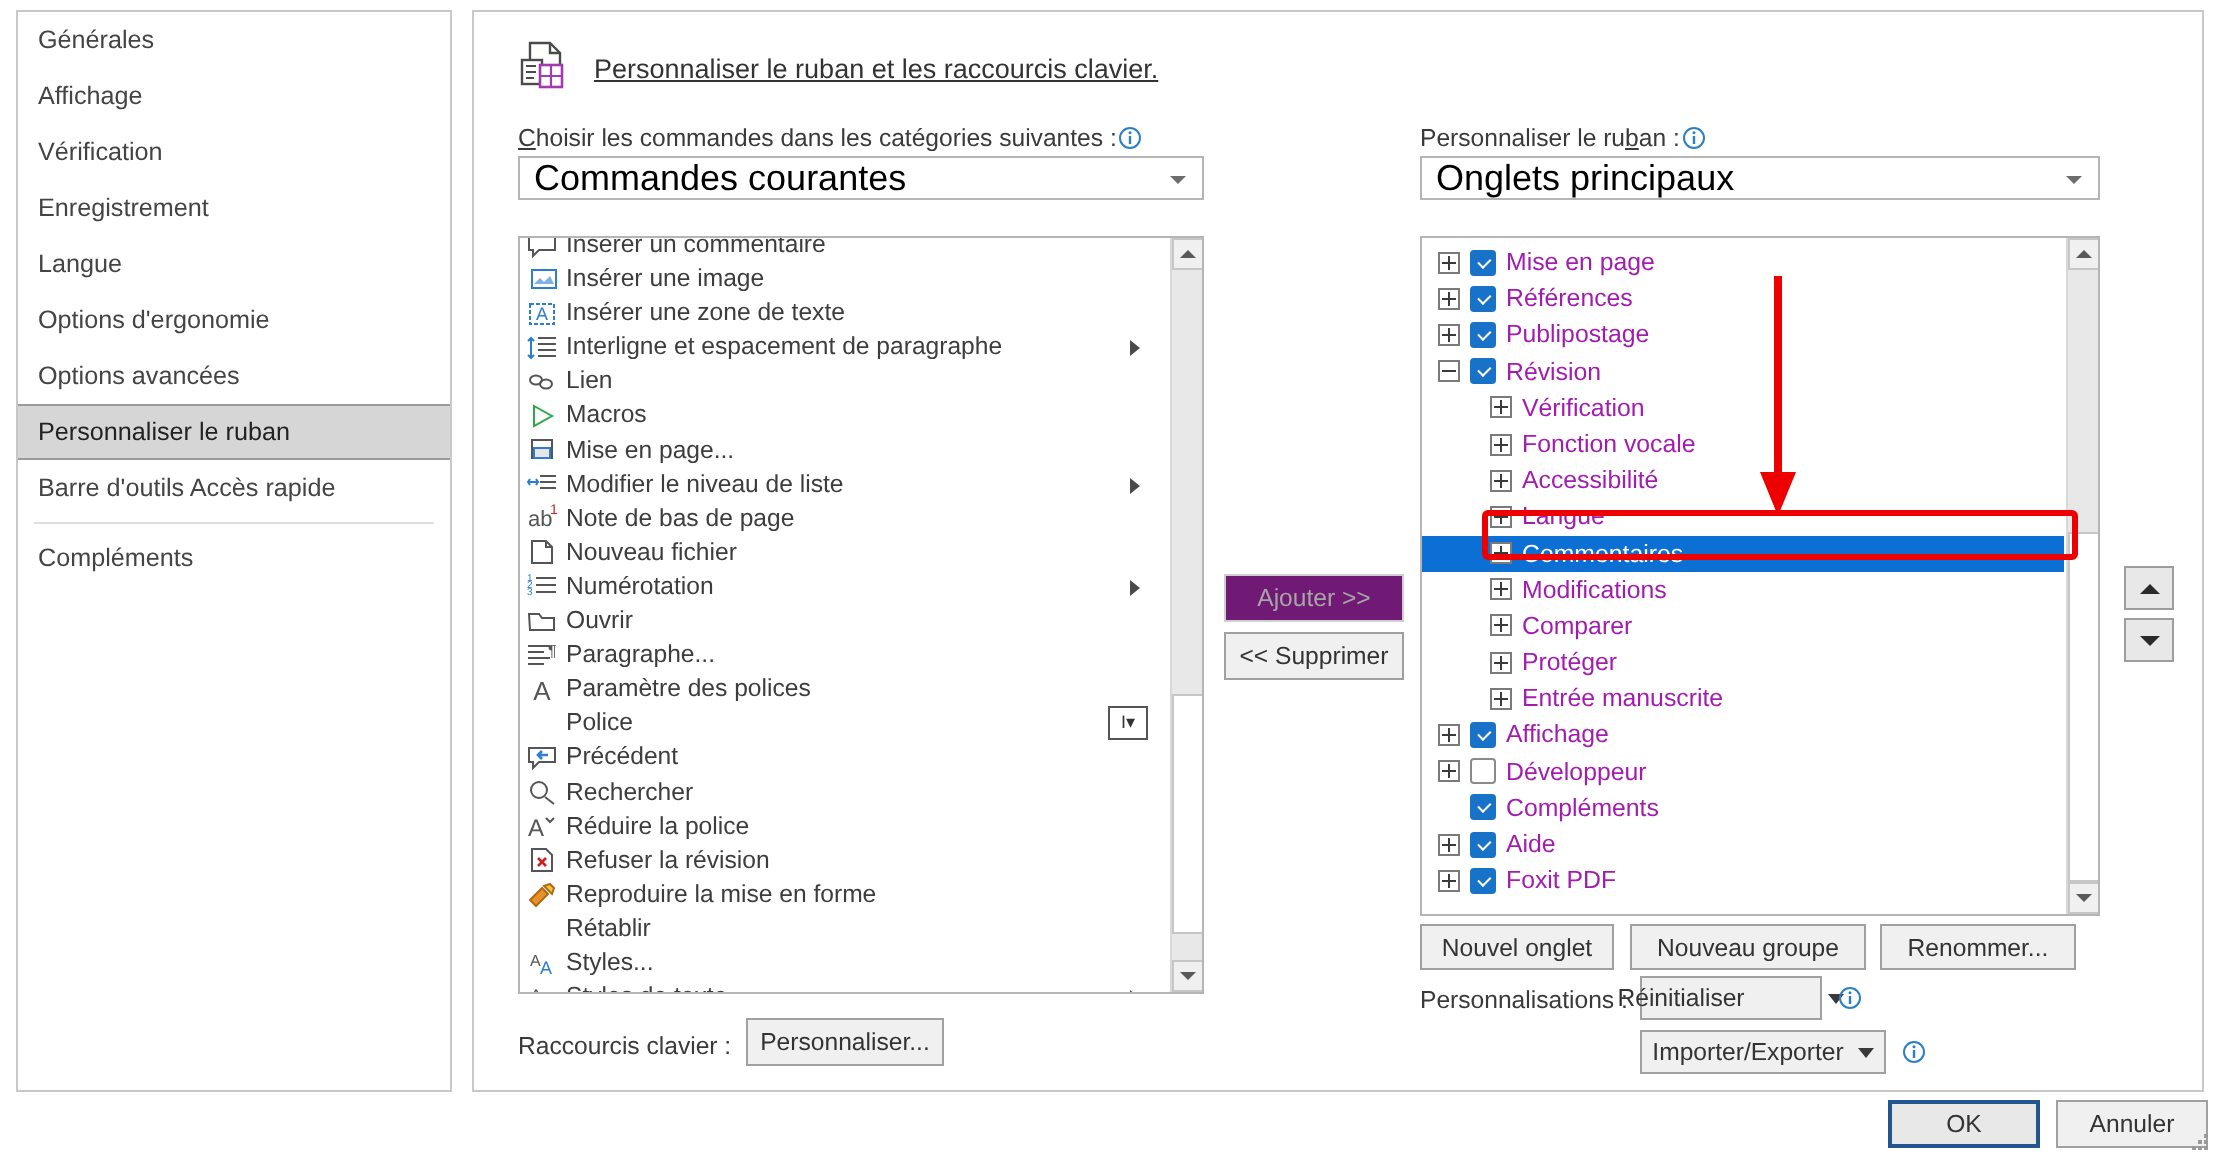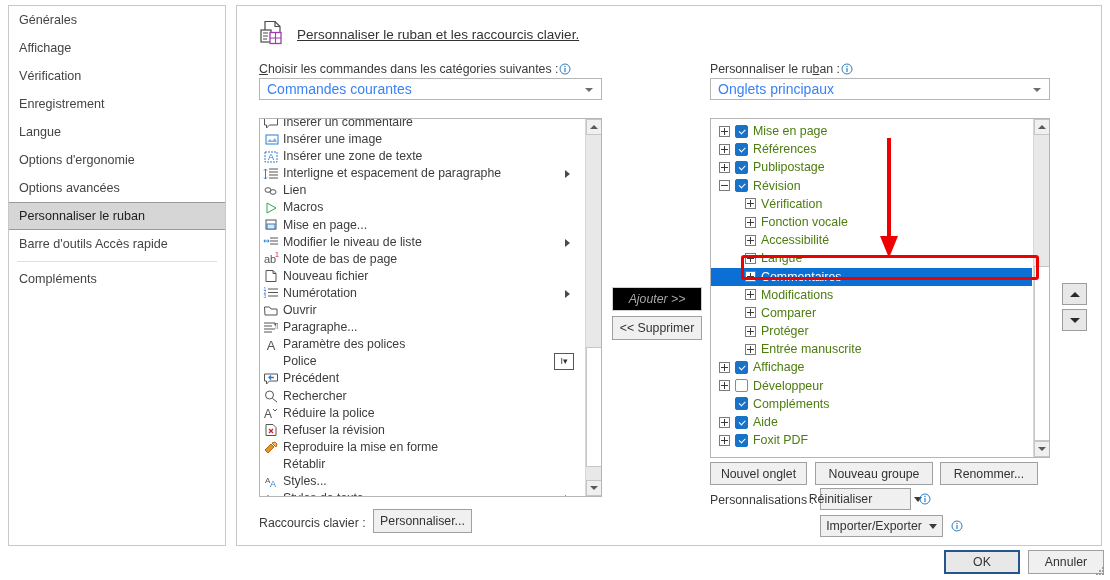--- a/index.html
+++ b/index.html
@@ -96,22 +96,22 @@
     vertical-align: -2px;
     margin-left: 1px;
   }
 
   .combo {
     position: absolute;
     height: 22px;
     border: 1px solid #b5b5b5;
     background: #ffffff;
     box-sizing: border-box;
-    font-size: 14px;
-    color: #3b82f6;
+    font-size: 18px;
+    color: #000000;
     line-height: 20px;
     padding-left: 7px;
   }
   .combo .caret {
     position: absolute;
     right: 8px;
     top: 9px;
     width: 0; height: 0;
     border-left: 4px solid transparent;
     border-right: 4px solid transparent;
@@ -194,21 +194,21 @@
   }
   .sb-track-top { position:absolute; left:0; width:16px; background:#e8e8e8; }
 
   
   .tree-row {
     height: 18.2px;
     line-height: 18.2px;
     display: flex;
     align-items: center;
     font-size: 12.4px;
-    color: #4d7c0f;
+    color: #a21caf;
     white-space: nowrap;
     position: relative;
   }
   .expander {
     width: 11px; height: 11px;
     border: 1px solid #7a7a7a;
     background: #ffffff;
     box-sizing: border-box;
     position: relative;
     margin-right: 5px;
@@ -267,21 +267,21 @@
     border: 1px solid #a0a0a0;
     box-sizing: border-box;
     font-family: "Liberation Sans", sans-serif;
     font-size: 12.3px;
     color: #333333;
     display: flex;
     align-items: center;
     justify-content: center;
     white-space: nowrap;
   }
-  .btn.disabled { color: #a6a6a6; background:#000000; border-color:#cfcfcf;font-style:italic; }
+  .btn.disabled { color: #a6a6a6; background:#701a75; border-color:#cfcfcf; }
   .btn.plain { background:#f0f0f0; }
   .btn.default {
     background: #e8e8e8;
     border: 2px solid #24558f;
   }
   .btn .dcaret {
     width: 0; height: 0;
     border-left: 4px solid transparent;
     border-right: 4px solid transparent;
     border-top: 5px solid #3a3a3a;

